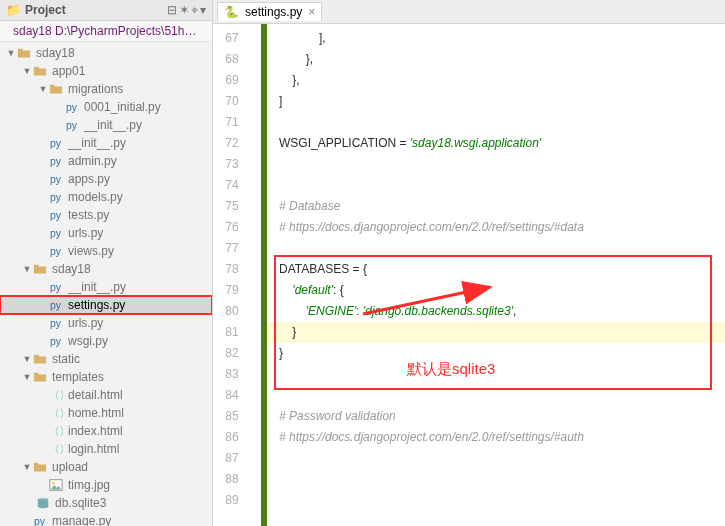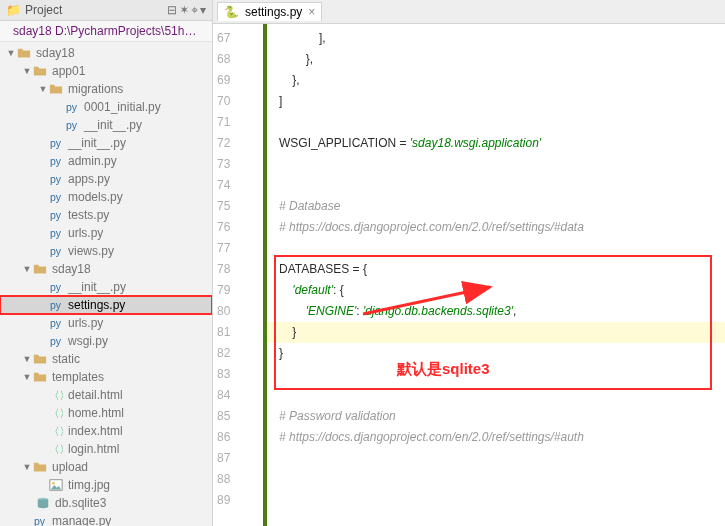--- a/index.html
+++ b/index.html
@@ -1,37 +1,37 @@
 <!DOCTYPE html>
 <html><head>
 <meta charset="utf-8">
 <style>
   * { margin: 0; padding: 0; box-sizing: border-box; font-family: "Segoe UI", Tahoma, sans-serif; font-size: 12px; }
   body { background: #fff; width: 725px; height: 526px; overflow: hidden; position: relative; }
   .container { display: flex; width: 100%; height: 100%; }
   .sidebar { width: 213px; background: #f2f2f2; border-right: 1px solid #d4d4d4; display: flex; flex-direction: column; }
   .sidebar-header { display: flex; align-items: center; padding: 3px 6px; border-bottom: 1px solid #d4d4d4; background: #e8e8e8; }
-  .sidebar-header .title { font-weight: normal; color: #555; padding-left: 4px; }
+  .sidebar-header .title { font-weight: bold; color: #555; padding-left: 4px; }
   .sidebar-header .tools { margin-left: auto; display: flex; gap: 2px; opacity: .5; }
   .breadcrumb { padding: 3px 13px; color: #701a75; white-space: nowrap; overflow: hidden; text-overflow: ellipsis; border-bottom: 1px solid #e3e3e3; background: #f7f7f7; }
   .tree { flex: 1; overflow: auto; padding: 2px 0; }
   .node { display: flex; align-items: center; height: 18px; padding-right: 4px; white-space: nowrap; }
   .node .arrow { width: 10px; text-align: center; color: #7a7a7a; font-size: 9px; }
   .node .icon { width: 16px; height: 16px; margin-right: 4px; display: inline-flex; align-items: center; justify-content: center; }
   .node .label { color: #737373; }
   .node.selected { background: #d6d6d6; }
   .node.selected .label { color: #000; }
   .node.selected.framed { outline: 2px solid #ff2a2a; outline-offset: -1px; }
   .folder-icon svg, .file-icon svg { width: 14px; height: 14px; }
   .editor { flex: 1; display: flex; flex-direction: column; background: #fff; }
   .tabbar { display: flex; align-items: center; background: #eee; border-bottom: 1px solid #d4d4d4; height: 24px; }
   .tab { display: flex; align-items: center; background: #fff; border: 1px solid #d4d4d4; border-bottom: none; padding: 2px 6px; margin-left: 4px; gap: 6px; }
   .tab .close { color: #888; }
   .code-area { flex: 1; display: flex; font-family: "Consolas","Courier New",monospace; font-size: 13px; position: relative; }
-  .gutter { width: 54px; background: #fff; border-right: 4px solid #4d7c0f; text-align: left; color: #b0b0b0; padding: 4px 14px 4px 4px; }
+  .gutter { width: 54px; background: #fff; border-right: 6px solid #4d7c0f; text-align: center; color: #b0b0b0; padding: 4px 14px 4px 4px; }
   .gutter .ln { height: 21px; line-height: 21px; }
   .code { flex: 1; padding: 4px 0 4px 12px; position: relative; }
   .line { height: 21px; line-height: 21px; white-space: pre; color: #333; }
   .str { color: #008000; font-style: italic; }
   .cm { color: #9a9a9a; font-style: italic; }
   .var { color: #2c2c2c; }
   .sel { background: #d8cff0; }
   .hlrow { position: absolute; left: 0; right: 0; height: 21px; background: #fffbd6; z-index: 0; }
   .line > * { position: relative; z-index: 1; }
   .redbox { position: absolute; border: 2px solid #ff2a2a; z-index: 3; pointer-events: none; }
@@ -348,21 +348,21 @@
           <div class="ln">83</div>
           <div class="ln">84</div>
           <div class="ln">85</div>
           <div class="ln">86</div>
           <div class="ln">87</div>
           <div class="ln">88</div>
           <div class="ln">89</div>
         </div>
       <div class="code" id="code">
         <div class="redbox" id="redbox" style="top: 231px; left: 7px; width: 438px; height: 135px;"></div>
-        <div class="annotation" id="anno" style="top: 336px; left: 130px; font-weight: bold;">默认是sqlite3</div>
+        <div class="annotation" id="anno" style="top: 336px; left: 140px;">默认是sqlite3</div>
       <div class="line"><span class="var">            ],</span></div>
           <div class="line"><span class="var">        },</span></div>
           <div class="line"><span class="var">    },</span></div>
           <div class="line"><span class="var">]</span></div>
           <div class="line"><span class="var"></span></div>
           <div class="line"><span class="var">WSGI_APPLICATION = </span><span class="str">'sday18.wsgi.application'</span></div>
           <div class="line"><span class="var"></span></div>
           <div class="line"><span class="var"></span></div>
           <div class="line"><span class="cm"># Database</span></div>
           <div class="line"><span class="cm"># https://docs.djangoproject.com/en/2.0/ref/settings/#data</span></div>

